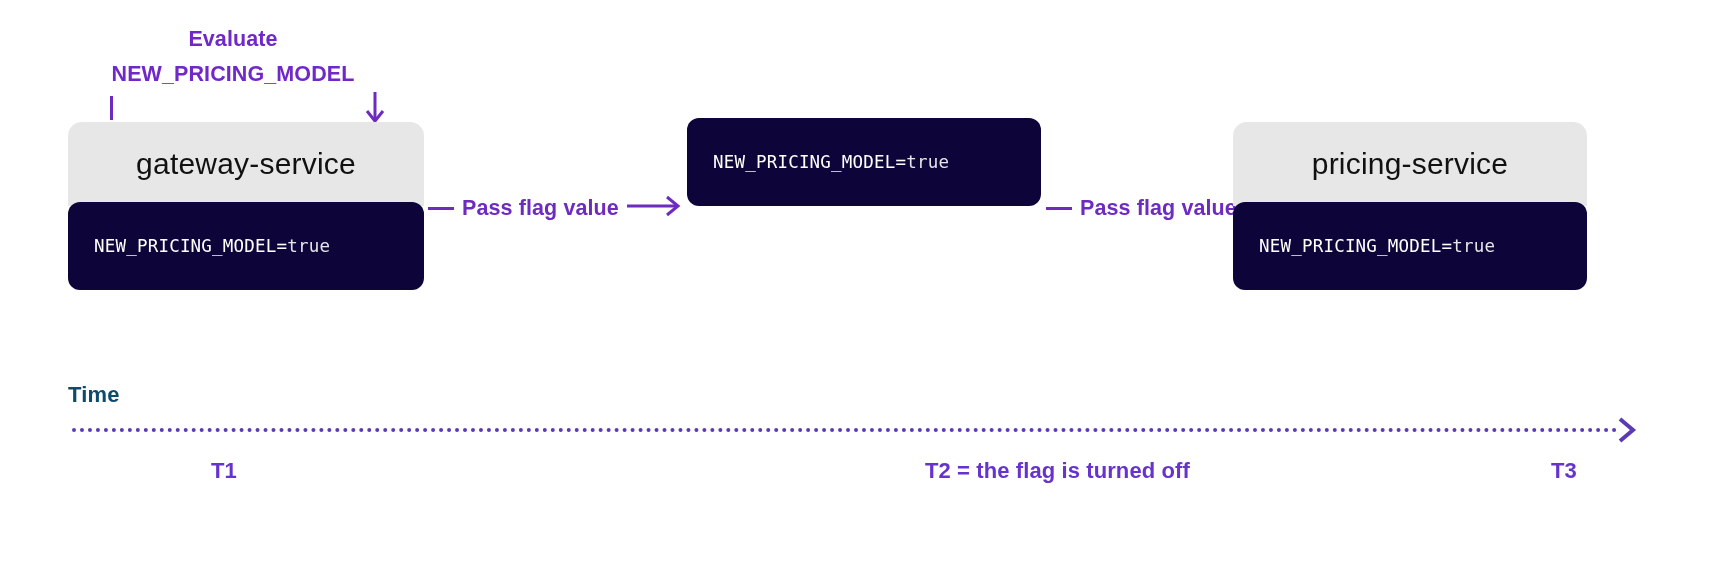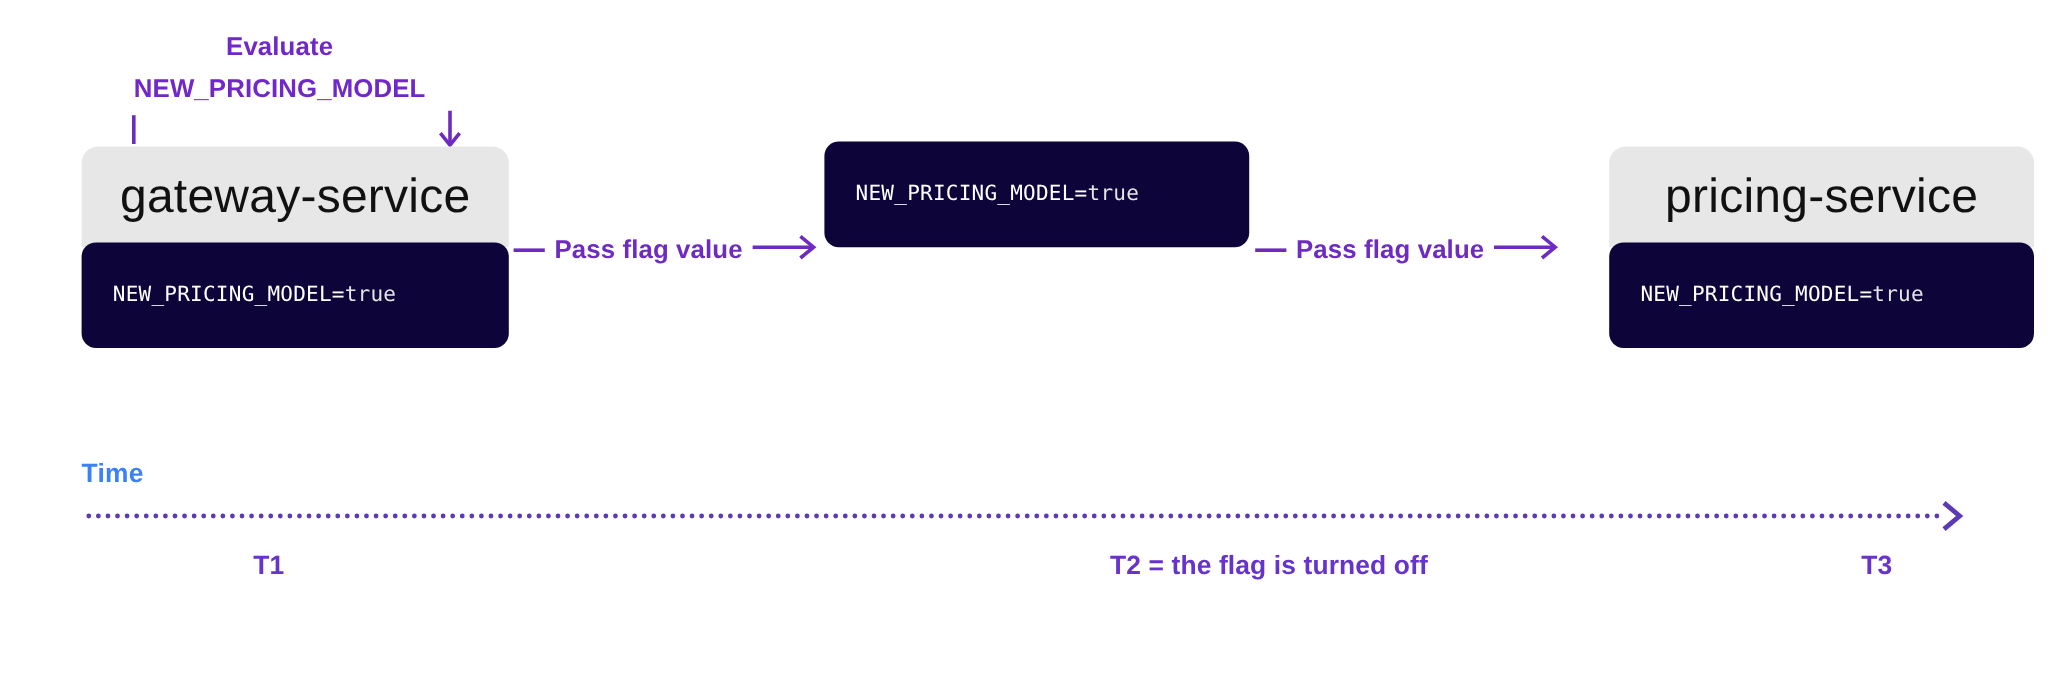--- a/index.html
+++ b/index.html
@@ -63,21 +63,21 @@
     top: 122px;
   }
   .service-header {
     background: #e7e7e7;
     border-radius: 14px 14px 0 0;
     height: 84px;
     display: flex;
     align-items: center;
     justify-content: center;
     color: #111111;
-    font-size: 40px;
+    font-size: 30px;
     font-weight: normal;
     letter-spacing: 0.2px;
     white-space: nowrap;
   }
   .service-code {
     position: relative;
     margin-top: -4px;
     background: #0d0439;
     border-radius: 12px;
     height: 88px;
@@ -97,21 +97,21 @@
   #node-gateway { left: 68px; }
   #node-gateway .service-header { width: 356px; }
   #node-gateway .service-code   { width: 356px; margin-left: 0px; }
 
   
   #node-product { left: 687px; }
   #node-product .service-header { width: 354px; }
   #node-product .service-code   { width: 354px; }
 
   
-  #node-pricing { left: 1341px; border-radius: 18px; }
+  #node-pricing { left: 1233px; border-radius: 18px; }
   #node-pricing .service-header { width: 354px; }
   #node-pricing .service-code   { width: 354px; }
 
   
   .connector {
     position: absolute;
     top: 188px;
     height: 40px;
     display: flex;
     align-items: center;
@@ -132,21 +132,21 @@
   .connector .arrow-svg { display: block; }
 
   #connector-1 { left: 428px; }
   #connector-2 { left: 1046px; }
 
   
   .time-label {
     position: absolute;
     left: 68px;
     top: 382px;
-    color: #3b82f6;
+    color: #0c4a6e;
     font-weight: bold;
     font-size: 22px;
     letter-spacing: 0.2px;
   }
   .timeline-line {
     position: absolute;
     left: 72px;
     top: 428px;
     width: 1546px;
     height: 4px;

